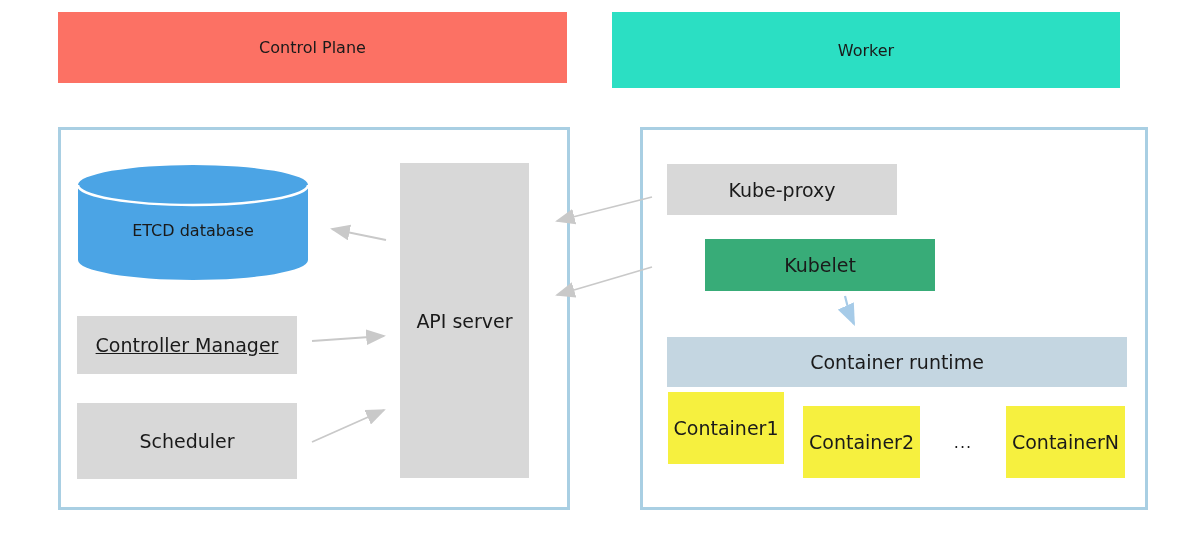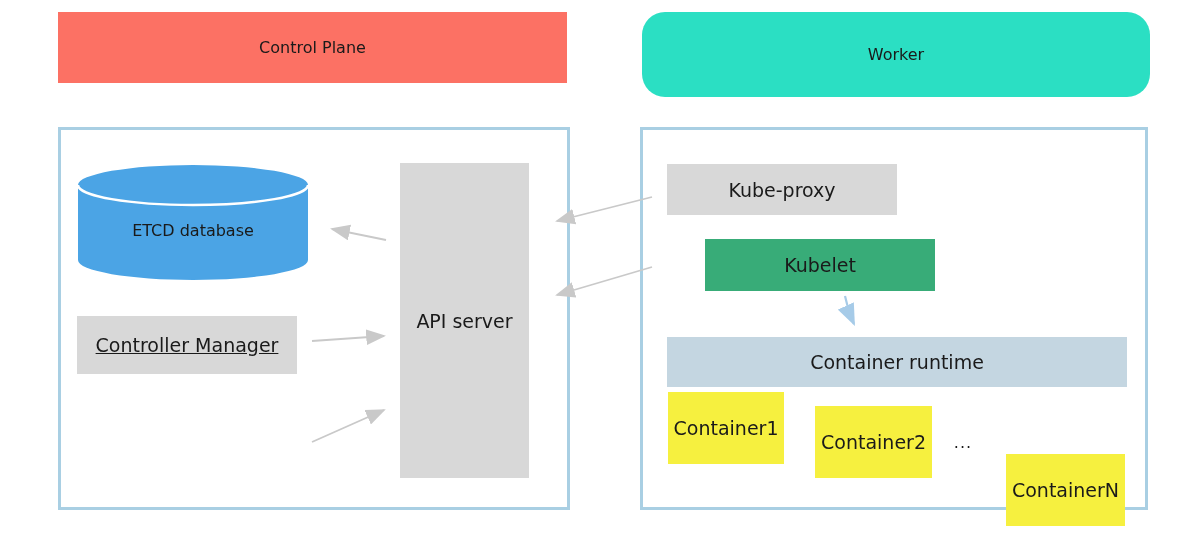--- a/index.html
+++ b/index.html
@@ -8,44 +8,44 @@
     width:1199px; height:543px; position:relative; overflow:hidden;
     font-family:"DejaVu Sans", "Liberation Sans", sans-serif;
     color:#1a1a1a;
   }
   .abs { position:absolute; }
   .center { display:flex; align-items:center; justify-content:center; text-align:left; }
 
   
   .banner { font-size:16px; }
   .banner-cp { left:58px; top:12px; width:509px; height:71px; background:#FC7164; }
-  .banner-worker { left:642px; top:12px; width:508px; height:85px; background:#2BDFC3;border-radius:23px; }
+  .banner-worker { left:612px; top:12px; width:508px; height:76px; background:#2BDFC3; }
 
   
   .group-box { border:3px solid #A9CFE3; background:transparent; }
   .group-cp { left:58px; top:127px; width:512px; height:383px; }
   .group-worker { left:640px; top:127px; width:508px; height:383px; }
 
   
   .node { font-size:19px; }
   .gray { background:#D8D8D8; }
 
   .cm    { left:77px;  top:316px; width:220px; height:58px;text-decoration:underline; }
   .sched { left:77px;  top:403px; width:220px; height:76px; }
   .api   { left:400px; top:163px; width:129px; height:315px; }
 
   .kproxy  { left:667px; top:164px; width:230px; height:51px; }
   .kubelet { left:705px; top:239px; width:230px; height:52px; background:#38AC78; }
   .runtime { left:667px; top:337px; width:460px; height:50px; background:#C4D6E1; }
 
   .yellow { background:#F6F03F; }
   .c1 { left:668px;  top:392px; width:116px; height:72px; }
-  .c2 { left:803px;  top:406px; width:117px; height:72px;margin-left:12px; }
+  .c2 { left:803px;  top:406px; width:117px; height:72px; }
   .dots { left:920px; top:406px; width:86px; height:72px; font-size:16px; letter-spacing:1px; }
-  .cn { left:1006px; top:406px; width:119px; height:72px;margin-top:48px; }
+  .cn { left:1006px; top:406px; width:119px; height:72px; }
 
   
   .etcd-svg { left:78px; top:165px; width:230px; height:115px; }
   .etcd-label { left:78px; top:200px; width:230px; height:60px; font-size:16px; }
 
   
   .arrows { left:0; top:0; width:1199px; height:543px; pointer-events:none; }
 </style>
 </head>
 <body>
@@ -65,20 +65,23 @@
   <svg class="abs etcd-svg" viewBox="0 0 230 115">
     <path d="M0,20 A115,20 0 0 1 230,20 L230,95 A115,20 0 0 1 0,95 Z" fill="#4BA4E5"></path>
     <path d="M0,20 A115,20 0 0 0 230,20" fill="none" stroke="#ffffff" stroke-width="2.5"></path>
   </svg>
   <div class="abs etcd-label center">
     <span>ETCD database</span>
   </div>
 
   <div class="abs node gray cm center">
     <span>Controller Manager</span>
+  </div>
+  <div class="abs node gray sched center">
+    <span>Scheduler</span>
   </div>
   <div class="abs node gray api center">
     <span>API server</span>
   </div>
 
   <div class="abs node gray kproxy center">
     <span>Kube-proxy</span>
   </div>
   <div class="abs node kubelet center">
     <span>Kubelet</span>

